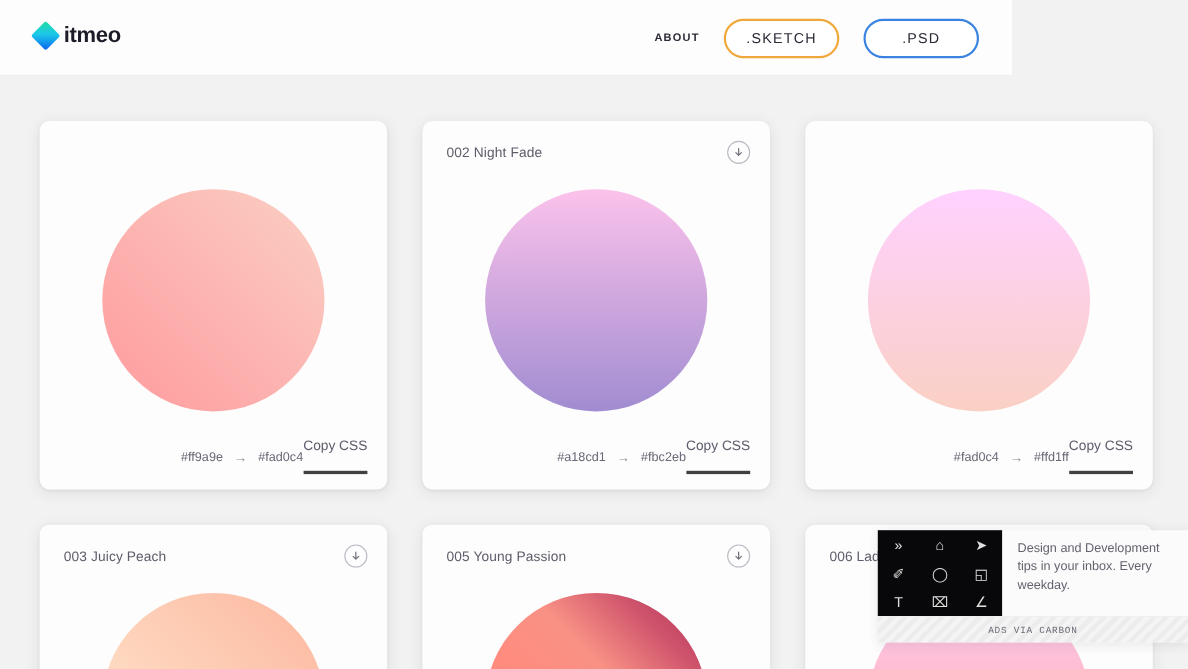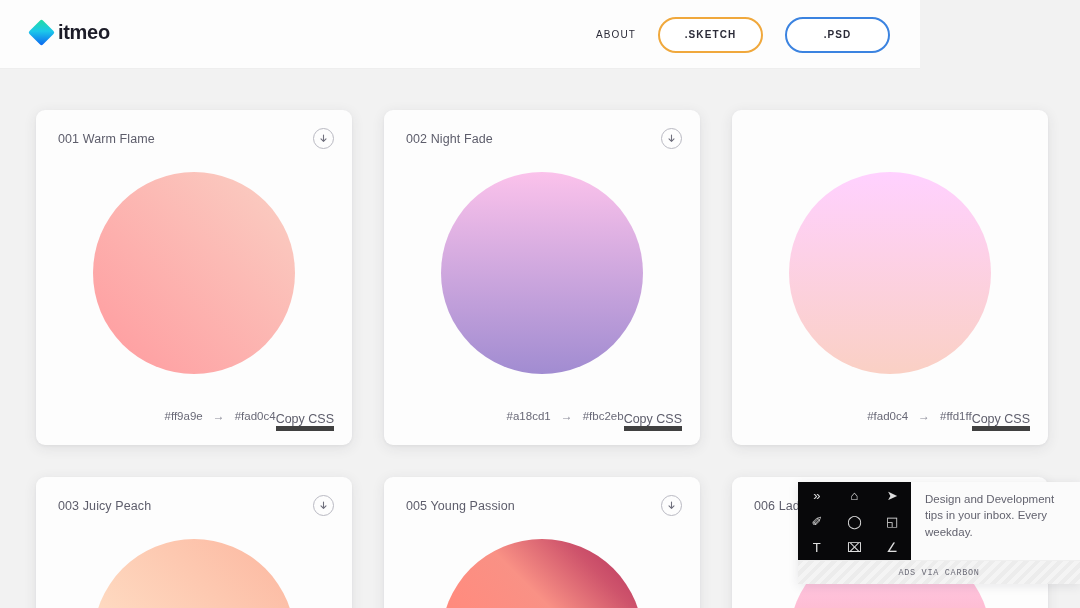--- a/index.html
+++ b/index.html
@@ -30,28 +30,28 @@
   }
   .logo-text {
     font-size: 20px; font-weight: bold; color: #1c1c28;
     letter-spacing: -0.3px; line-height: 1;
     margin-left: 2px;
   }
 
   .nav { position: absolute; right: 30px; top: 0; height: 69px;
          display: flex; align-items: center; gap: 22px; }
   .nav-about {
-    font-size: 10px; font-weight: normal; letter-spacing: 1.1px;
+    font-size: 10px; font-weight: bold; letter-spacing: 1.1px;
     color: #2b2b38;
   }
   .btn-pill {
     height: 36px; min-width: 105px;
     display: flex; align-items: center; justify-content: center;
     border-radius: 18px;
-    font-size: 10px; font-weight: bold; letter-spacing: 1.1px;
+    font-size: 13px; font-weight: normal; letter-spacing: 1.1px;
     background: #ffffff;
     cursor: pointer;
   }
   .btn-sketch { border: 2px solid #f0a83c; color: #2b2b38; width: 105px; }
   .btn-psd    { border: 2px solid #3b83e0; color: #2b2b38; width: 105px; }
 
   
   .grid {
     position: absolute; top: 110px; left: 36px;
     width: 1016px;
@@ -91,22 +91,22 @@
   .card-foot {
     position: absolute; bottom: 0; left: 22px; right: 18px;
     height: 58px;
     display: flex; align-items: center; justify-content: flex-end;
   }
   .hexes { display: flex; align-items: center; gap: 10px;
            font-size: 11.5px; color: #696977; }
   .arrow { color: #8c8c99; font-size: 12px; }
   .copy-css {
     font-size: 12.5px; color: #5d5d6b;
-    border-bottom: 5px solid #404040;
-    padding-bottom: 0;
+    border-bottom: 3px solid #404040;
+    padding-bottom: 16px;
     cursor: pointer;
     align-self: flex-end;
     margin-bottom: 14px;
   }
 
   
   .carbon-ad {
     position: absolute; left: 798px; top: 482px;
     width: 282px; height: 102px;
     background: #fbfbfb;
@@ -152,28 +152,20 @@
   <div class="nav">
     <div class="nav-about">ABOUT</div>
     <div class="btn-pill btn-sketch">.SKETCH</div>
     <div class="btn-pill btn-psd">.PSD</div>
   </div>
 
 </div>
 
 <div class="grid" id="grid">
     <div class="card">
-      <div class="card-head">
-        <div class="card-title">001 Warm Flame</div>
-        <div class="dl-icon">
-          <svg width="11" height="11" viewBox="0 0 11 11">
-            <path d="M5.5 2 V8 M3 5.8 L5.5 8.3 L8 5.8" stroke="#70707d" stroke-width="1.1" fill="none" stroke-linecap="round" stroke-linejoin="round"></path>
-          </svg>
-        </div>
-      </div>
       <div class="circle-wrap">
         <div class="circle" style="background:linear-gradient(45deg, #ff9a9e 0%, #fad0c4 100%)"></div>
       </div>
       <div class="card-foot">
         <div class="hexes">
           <span>#ff9a9e</span>
           <span class="arrow">→</span>
           <span>#fad0c4</span>
         </div>
         <div class="copy-css">Copy CSS</div>

